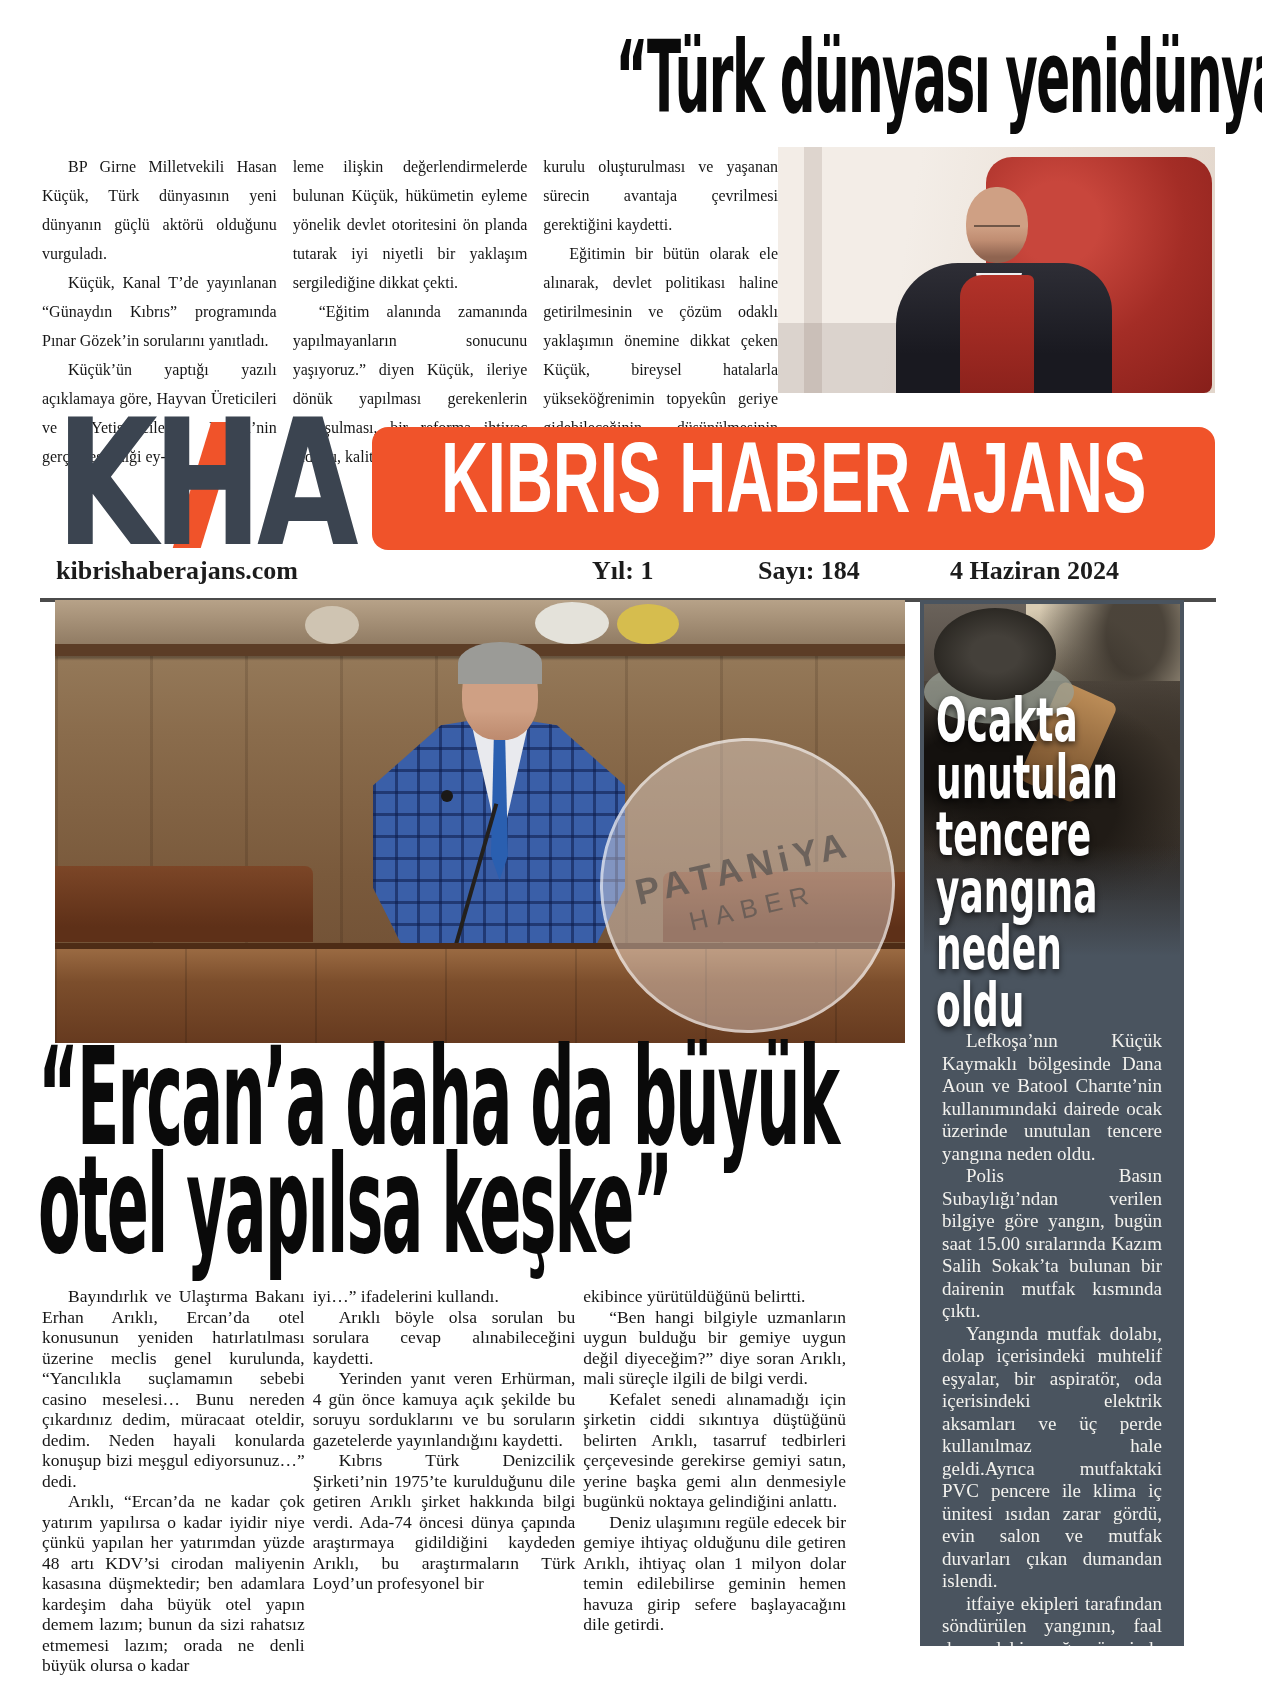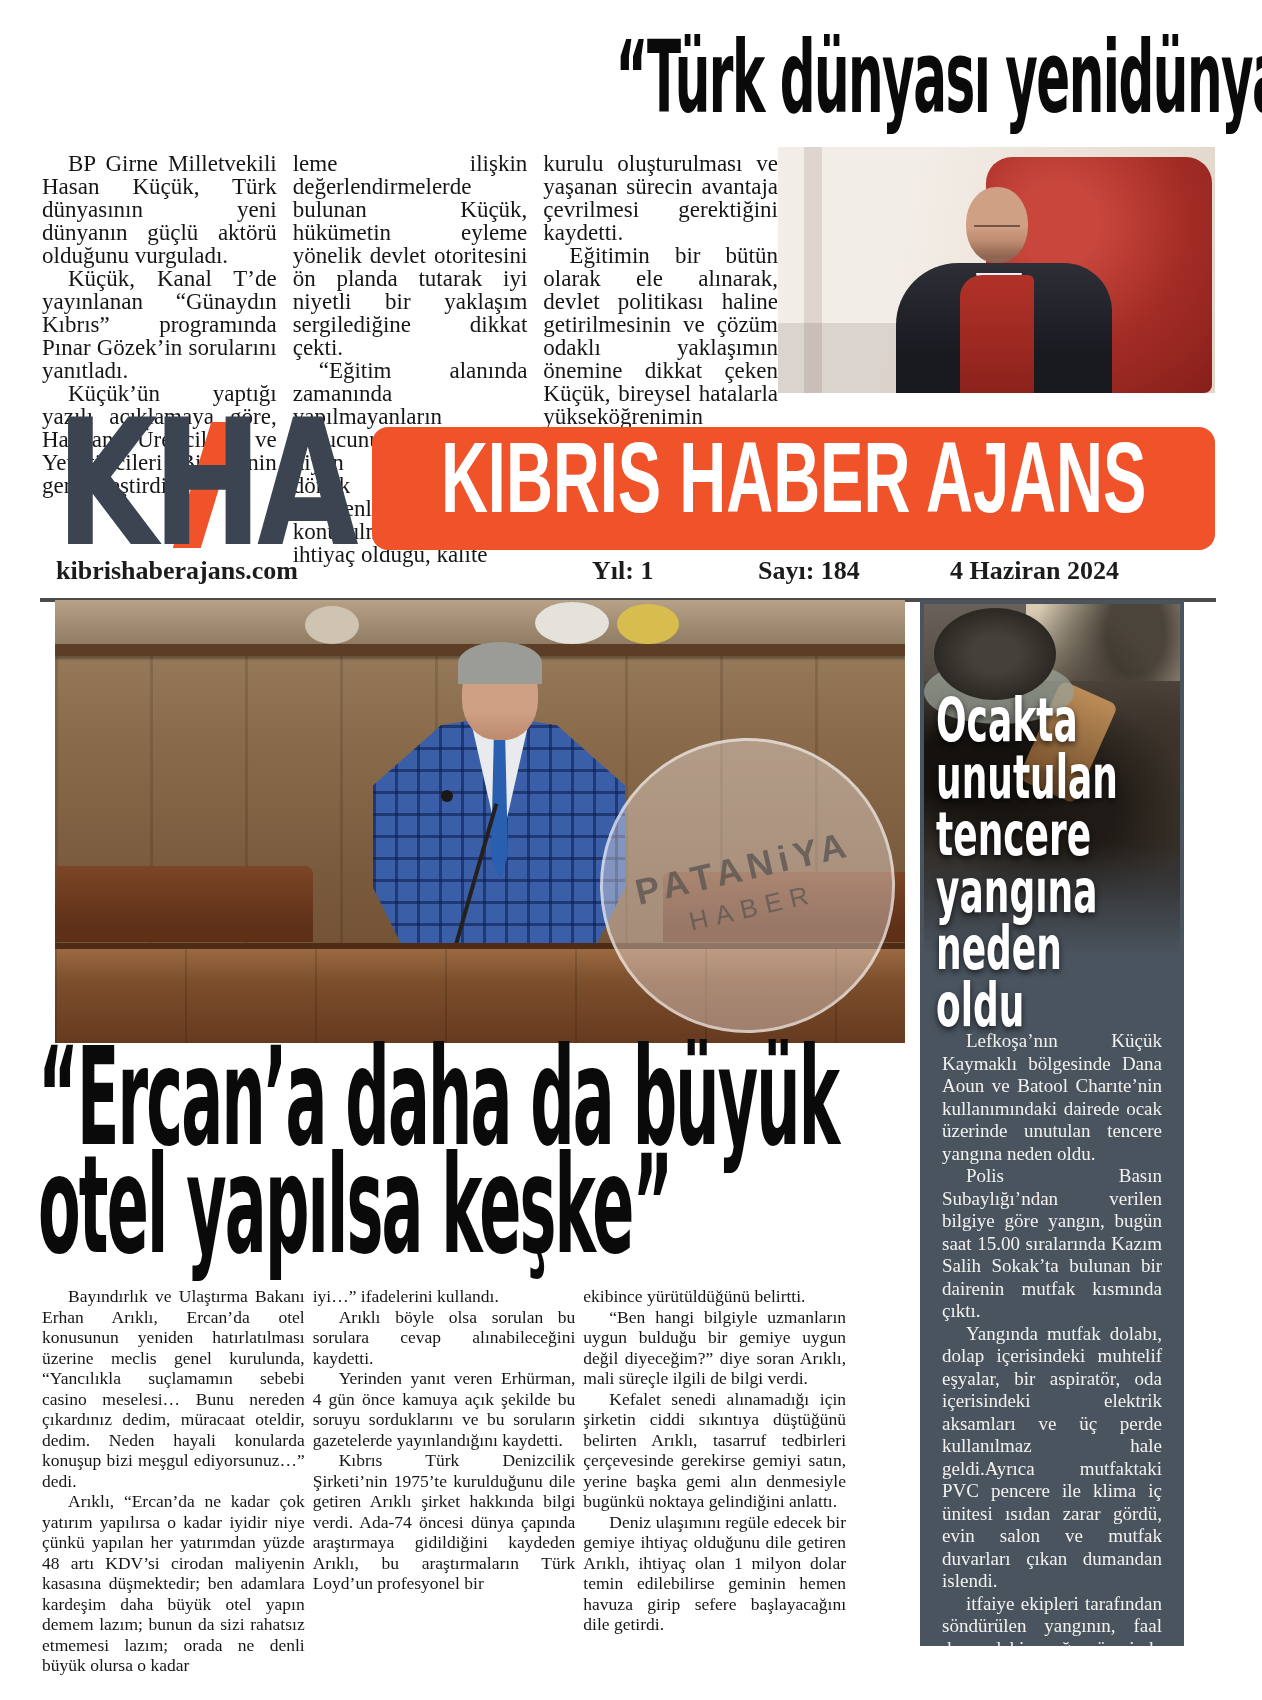--- a/index.html
+++ b/index.html
@@ -14,21 +14,21 @@
   .headline-top .cond{font-size:100px;line-height:100px;letter-spacing:-3px;
         transform:scaleX(.50);transform-origin:center top}
   .hl-main{position:absolute;left:38px}
   .hl-main .cond{font-size:135px;line-height:135px;letter-spacing:-4px;
         transform:scaleX(.46);transform-origin:left top}
   .hl-line1{top:1030px}
   .hl-line2{top:1138px}
 
   
   .top-cols{position:absolute;left:42px;top:152px;width:736px;display:flex;gap:16px}
-  .top-cols .col{flex:1;font-size:23px;line-height:23px;text-align:justify}
+  .top-cols .col{flex:1;font-size:16px;line-height:29px;text-align:justify}
   p.frag{text-indent:26px;margin:0}
   p.frag.cont{text-indent:0}
 
   
   .photo-top{position:absolute;left:778px;top:147px;width:437px;height:246px;overflow:hidden;
       background:linear-gradient(100deg,#f3ede7 0 30%,#ece3da 60%,#e2d6cb 100%)}
   .pt-col{position:absolute;left:26px;top:0;width:18px;height:100%;background:rgba(125,105,92,.18)}
   .pt-shadow{position:absolute;left:0;bottom:0;width:120px;height:70px;background:rgba(90,70,60,.15)}
   .pt-chair{position:absolute;left:208px;top:10px;width:226px;height:236px;border-radius:26px 26px 8px 8px;
       background:radial-gradient(circle at 32% 28%,#c8463c 0 18%,#a42d26 55%,#871f1a 100%)}

